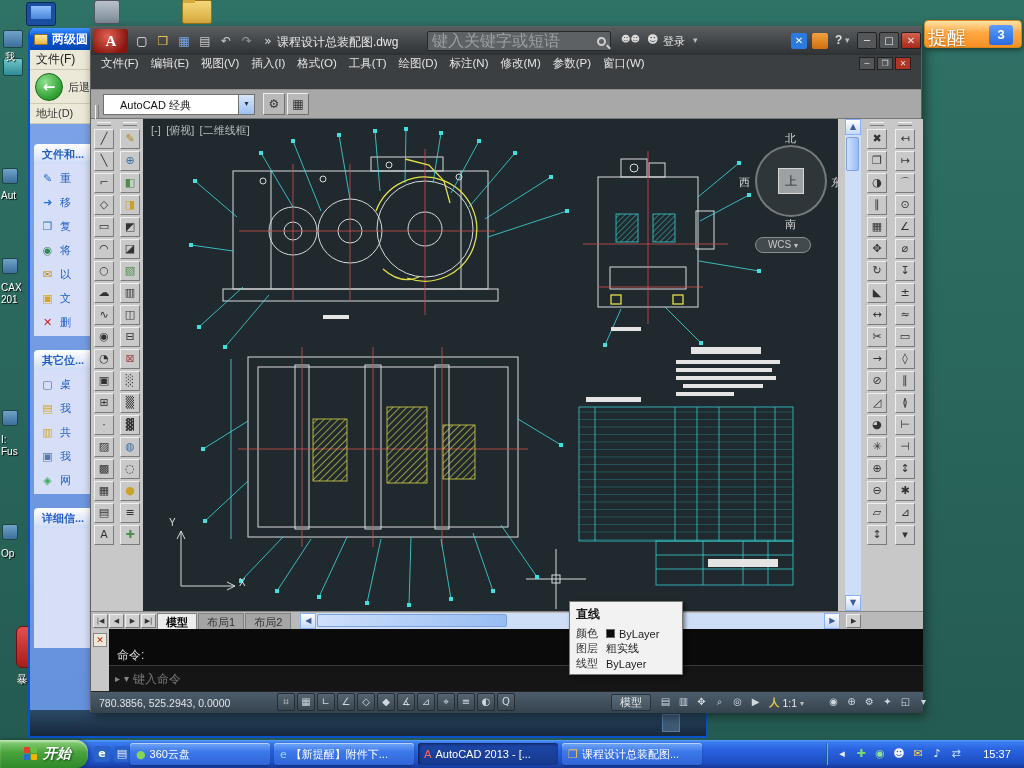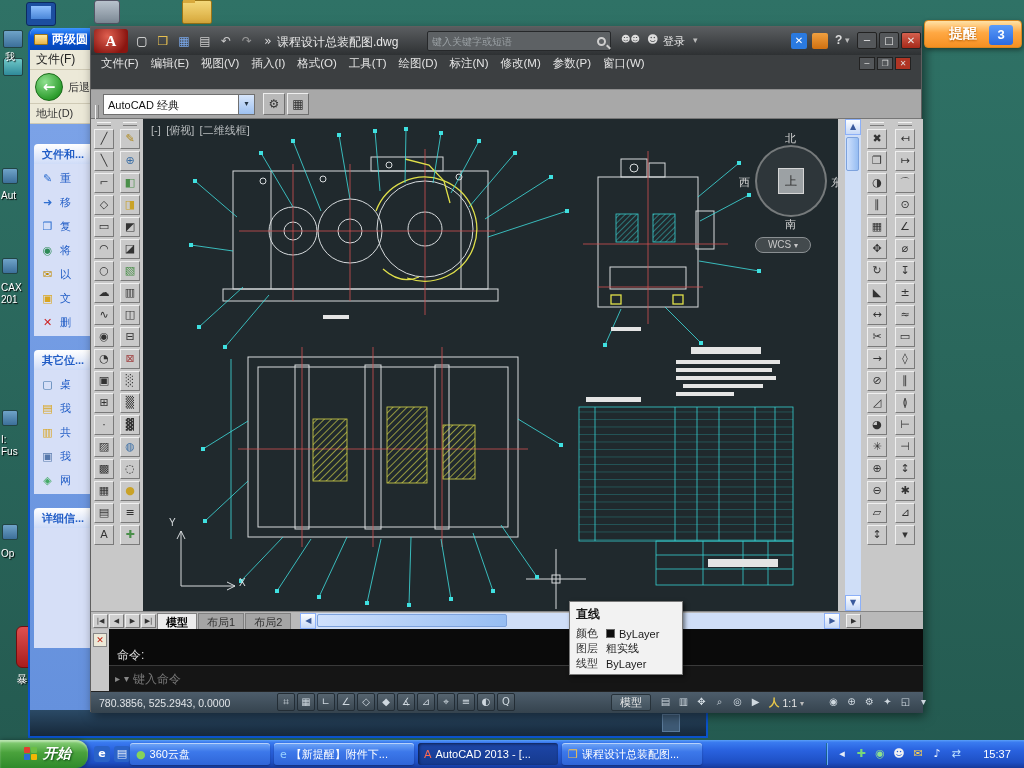--- a/index.html
+++ b/index.html
@@ -36,37 +36,37 @@
   #acad{position:absolute;left:90px;top:26px;width:832px;height:686px;z-index:2;background:#c8c8c8;
         border:1px solid #5f5f5f;box-shadow:3px 4px 10px rgba(0,0,0,.5)}
   #acad-title{position:absolute;left:0;top:0;width:100%;height:28px;background:linear-gradient(#5a5d60,#2e3133)}
   .appbtn{position:absolute;left:3px;top:2px;width:34px;height:24px;border-radius:3px;
           background:radial-gradient(circle at 40% 30%,#e06050,#8a1510 75%);color:#fff;font-weight:bold;
           font-family:"Liberation Serif",serif;font-size:15px;text-align:center;line-height:24px}
   .qat{position:absolute;left:42px;top:5px;display:flex;gap:3px}
   .ticon{width:18px;height:18px;color:#ddd;font-size:12px;line-height:18px;text-align:center;font-family:"DejaVu Sans",sans-serif}
   #acad-search{position:absolute;left:336px;top:4px;width:184px;height:20px;background:#5d6164;
                border:1px solid #26282a;border-radius:2px;display:flex;align-items:center;padding:0 4px}
-  #acad-search input{flex:1;background:transparent;border:none;outline:none;color:#ddd;font-size:10px;width:140px}
+  #acad-search input{flex:1;background:transparent;border:none;outline:none;color:#ddd;font-size:16px;width:140px}
   #acad-search input::placeholder{color:#9aa0a4}
   .lens{width:9px;height:9px;border:2px solid #cfcfcf;border-radius:50%;position:relative;display:inline-block}
   .lens::after{content:"";position:absolute;left:7px;top:7px;width:5px;height:2px;background:#cfcfcf;transform:rotate(45deg)}
   .winctl{position:absolute;top:5px;width:20px;height:17px;background:#54575a;border:1px solid #222;
           color:#e8e8e8;font-size:10px;line-height:15px;text-align:center;border-radius:2px;font-family:"DejaVu Sans",sans-serif}
   .winctl.close{background:linear-gradient(#d4604e,#a52a1a)}
   #acad-menus{position:absolute;left:0;top:28px;width:100%;height:34px;background:#3c3f41}
   .mrow{display:flex;height:17px}
   .menu-item{padding:1px 6px;font-size:11.5px;color:#e4e4e4;white-space:nowrap}
   .docctl{position:absolute;width:16px;height:13px;background:#54575a;border:1px solid #222;color:#ddd;
           font-size:8px;line-height:11px;text-align:center;font-family:"DejaVu Sans",sans-serif}
   .docctl.close{background:#b03524}
   #wsrow{position:absolute;left:0;top:62px;width:100%;height:30px;background:#a8a8a8;
          border-top:1px solid #8f8f8f;border-bottom:1px solid #767676}
   #wscombo{position:absolute;left:12px;top:4px;width:152px;height:21px;background:#fff;border:1px solid #707070;
-           font-size:11px;color:#111;padding:3px 4px;white-space:nowrap}
+           font-size:11px;color:#111;padding:3px 16px;white-space:nowrap}
   #wscombo .drop{position:absolute;right:0;top:0;width:16px;height:19px;background:linear-gradient(#d8e6fb,#9ec1f0);
                  border-left:1px solid #707070;text-align:center;line-height:18px;font-size:8px;color:#234}
   .wbtn{position:absolute;top:3px;width:22px;height:22px;background:#b9b9b9;border:1px solid;border-color:#eee #6f6f6f #6f6f6f #eee;
         text-align:center;line-height:20px;font-size:12px;color:#333;font-family:"DejaVu Sans",sans-serif}
   .tstrip{position:absolute;background:#c8c8c8}
   .vtb{position:absolute;width:24px;display:flex;flex-direction:column;align-items:center}
   .grip{width:14px;height:4px;border-top:1px solid #f2f2f2;border-bottom:1px solid #7c7c7c;margin:3px auto 2px}
   .tbi{width:20px;height:20px;margin:1px 0;background:#c9c9c9;border:1px solid;border-color:#efefef #7a7a7a #7a7a7a #efefef;
        font-size:11px;line-height:17px;text-align:center;color:#333;font-family:"DejaVu Sans",sans-serif}
   #canvas{position:absolute;left:52px;top:92px;width:695px;height:492px;background:#20292d;overflow:hidden}
@@ -120,21 +120,21 @@
   
   #tooltip{position:absolute;left:478px;top:574px;width:114px;height:74px;background:#f2f2f2;border:1px solid #7a7a7a;
            box-shadow:2px 2px 4px rgba(0,0,0,.5);z-index:40;padding:4px 6px;font-size:11px;color:#1a1a1a}
   #tooltip .tt-title{font-weight:bold;font-size:12px;margin-bottom:3px}
   .tt-row{display:flex;align-items:center;gap:4px;height:15px}
   .tt-k{width:26px;color:#333}
   .swatch{width:9px;height:9px;background:#0c0c0c;border:1px solid #666;display:inline-block}
   
   #notify{position:absolute;left:924px;top:20px;width:98px;height:28px;z-index:30;border-radius:4px;
           background:linear-gradient(#ffe2a6,#ffa843 45%,#f59022);border:1px solid #d9861f;box-shadow:1px 2px 5px rgba(0,0,0,.45)}
-  #notify .nlabel{position:absolute;left:24px;top:4px;color:#fff;font-weight:bold;font-size:14px;text-shadow:0 1px 2px #b35c00}
+  #notify .nlabel{position:absolute;left:3px;top:4px;color:#fff;font-weight:normal;font-size:19px;text-shadow:0 1px 2px #b35c00}
   #notify .ncount{position:absolute;left:64px;top:4px;width:24px;height:20px;border-radius:3px;
                   background:linear-gradient(#5b9bf8,#2a6ae0);color:#fff;font-weight:bold;font-size:13px;text-align:center;line-height:20px}
   
   #taskbar{position:absolute;left:0;top:740px;width:1024px;height:28px;z-index:50;
            background:linear-gradient(#5aa0f8,#3a7bf0 8%,#2a63e0 35%,#1e4fc4 80%,#16399a)}
   #startbtn{position:absolute;left:0;top:0;width:88px;height:28px;border-radius:0 12px 12px 0;
             background:linear-gradient(#8ed47e,#4aa23c 45%,#2f8a2a);box-shadow:inset 0 2px 2px rgba(255,255,255,.4),1px 0 4px rgba(0,0,0,.4);
             display:flex;align-items:center;gap:5px;padding-left:24px}
   #startbtn .flag{width:14px;height:14px;display:grid;grid-template-columns:6px 6px;grid-template-rows:6px 6px;gap:1px}
   #startbtn .flag i{border-radius:1px}

